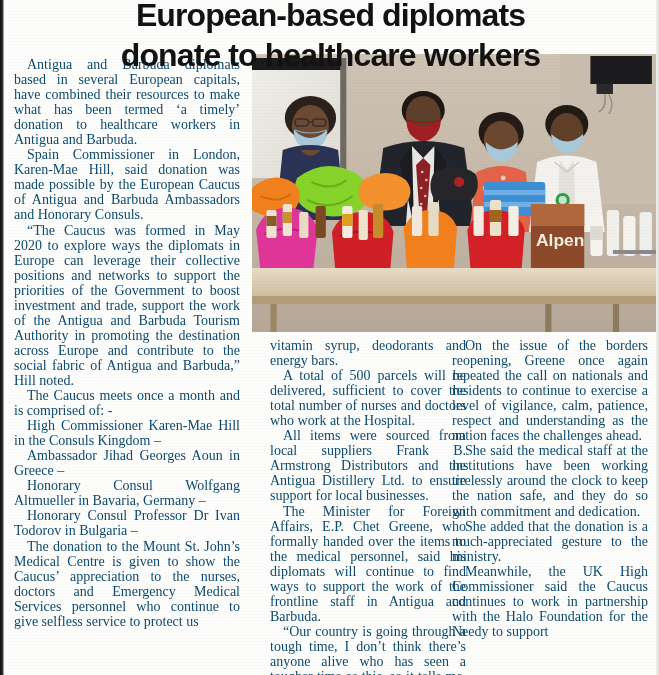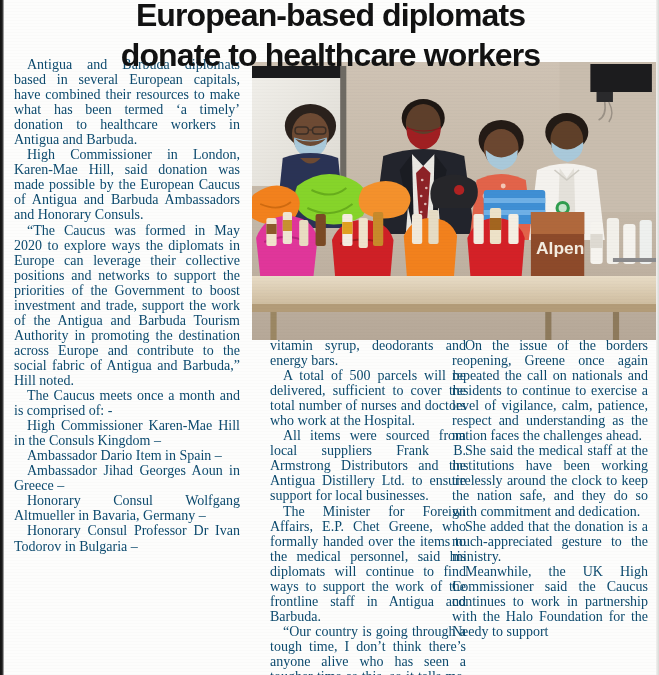--- a/index.html
+++ b/index.html
@@ -76,21 +76,21 @@
   .col p.noindent { text-indent: 0; }
 
   #col1 { left: 14px;  width: 226px; height: 618px; overflow: hidden; }
   #col2 { left: 270px; width: 196px; top: 338px; height: 337px; overflow: hidden; }
   #col3 { left: 452px; width: 196px; top: 338px; height: 337px; overflow: hidden; }
 
   
   #photo {
     position: absolute;
     left: 252px;
-    top: 62px;
+    top: 54px;
     width: 404px;
     height: 278px;
     overflow: hidden;
     z-index: 10;
     background: #14b8a6;
   }
   #photo svg { display: block; width: 100%; height: 100%; }
 
   
   .grain {
@@ -297,28 +297,28 @@
       </g>
 
       <g>
         <rect x="352" y="196" width="42" height="4" fill="#8a8a8c"></rect>
       </g>
     </svg>
   </figure>
 
   <div class="col" id="col1">
     <p>Antigua and Barbuda diplomats based in several European capitals, have combined their resources to make what has been termed ‘a timely’ donation to healthcare workers in Antigua and Barbuda.</p>
-    <p>High Commissioner in London, Karen-Mae Hill, said donation was made possible by the European Caucus of Antigua and Barbuda Ambassadors and Honorary Consuls.</p>
+    <p>Spain Commissioner in London, Karen-Mae Hill, said donation was made possible by the European Caucus of Antigua and Barbuda Ambassadors and Honorary Consuls.</p>
     <p>“The Caucus was formed in May 2020 to explore ways the diplomats in Europe can leverage their collective positions and networks to support the priorities of the Government to boost investment and trade, support the work of the Antigua and Barbuda Tourism Authority in promoting the destination across Europe and contribute to the social fabric of Antigua and Barbuda,” Hill noted.</p>
     <p>The Caucus meets once a month and is comprised of: -</p>
     <p>High Commissioner Karen-Mae Hill in the Consuls Kingdom –</p>
-    <p>Ambassador Dario Item in Spain –</p>
     <p>Ambassador Jihad Georges Aoun in Greece –</p>
     <p>Honorary Consul Wolfgang Altmueller in Bavaria, Germany –</p>
     <p>Honorary Consul Professor Dr Ivan Todorov in Bulgaria –</p>
+    <p>The donation to the Mount St. John’s Medical Centre is given to show the Caucus’ appreciation to the nurses, doctors and Emergency Medical Services personnel who continue to give selfless service to protect us</p>
   </div>
 
   <div class="col" id="col2">
     <p class="noindent">vitamin syrup, deodorants and energy bars.</p>
     <p>A total of 500 parcels will be delivered, sufficient to cover the total number of nurses and doctors who work at the Hospital.</p>
     <p>All items were sourced from local suppliers Frank B. Armstrong Distributors and the Antigua Distillery Ltd. to ensure support for local businesses.</p>
     <p>The Minister for Foreign Affairs, E.P. Chet Greene, who formally handed over the items to the medical personnel, said his diplomats will continue to find ways to support the work of the frontline staff in Antigua and Barbuda.</p>
     <p>“Our country is going through a tough time, I don’t think there’s anyone alive who has seen a tougher time as this, so it tells me, that this is truly</p>
   </div>
 

